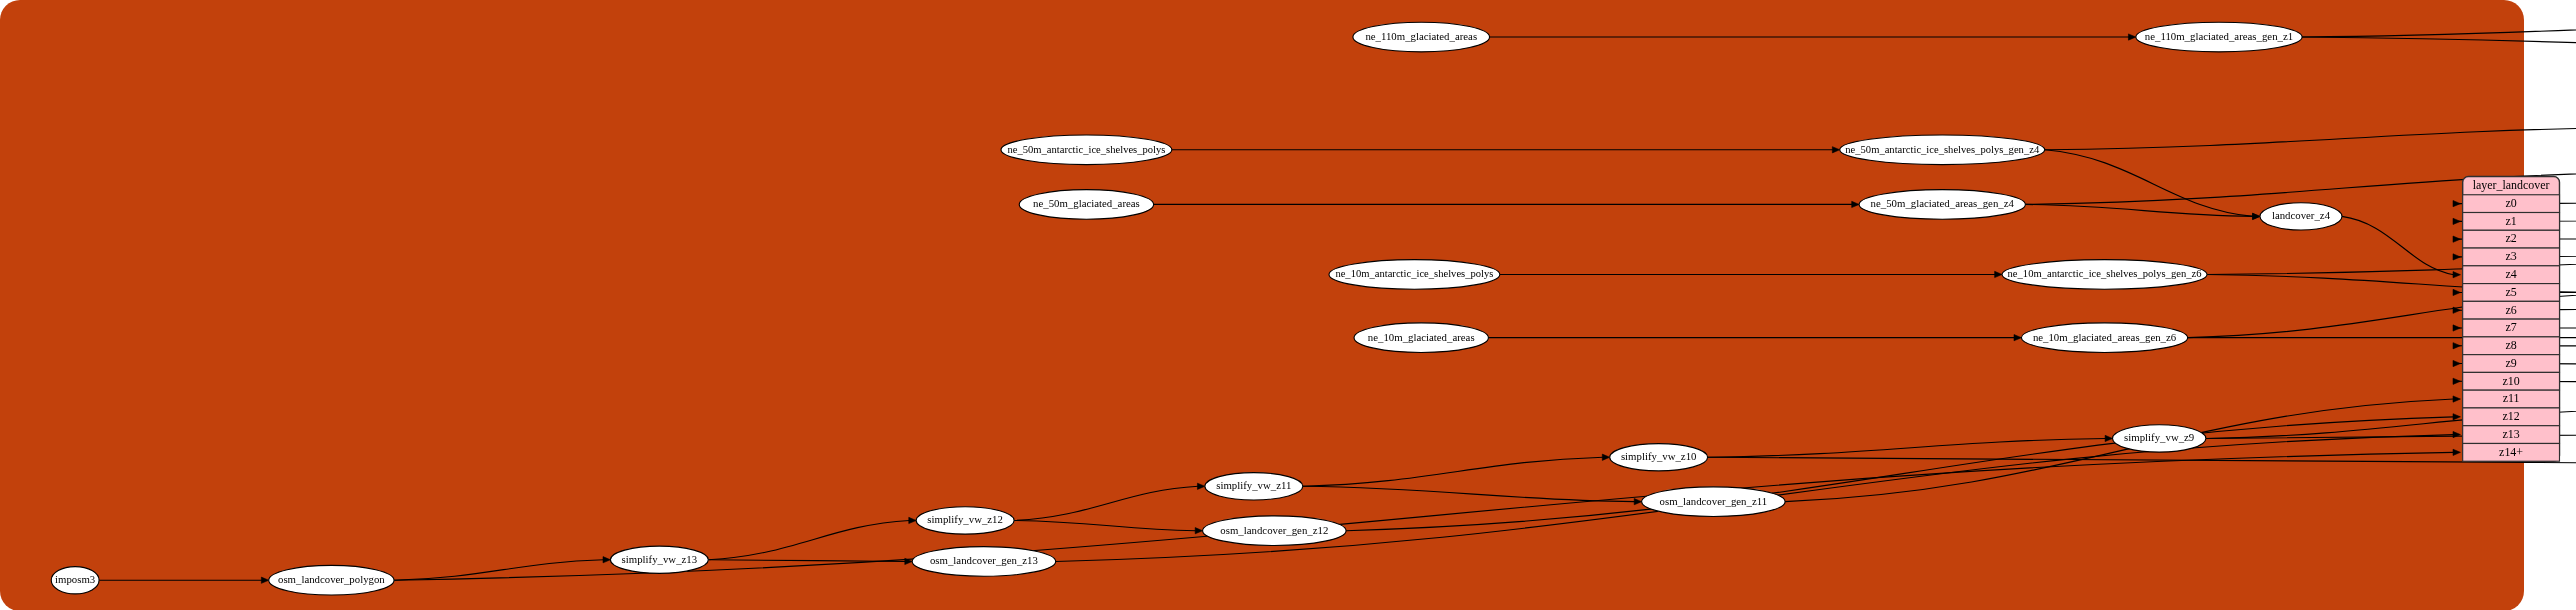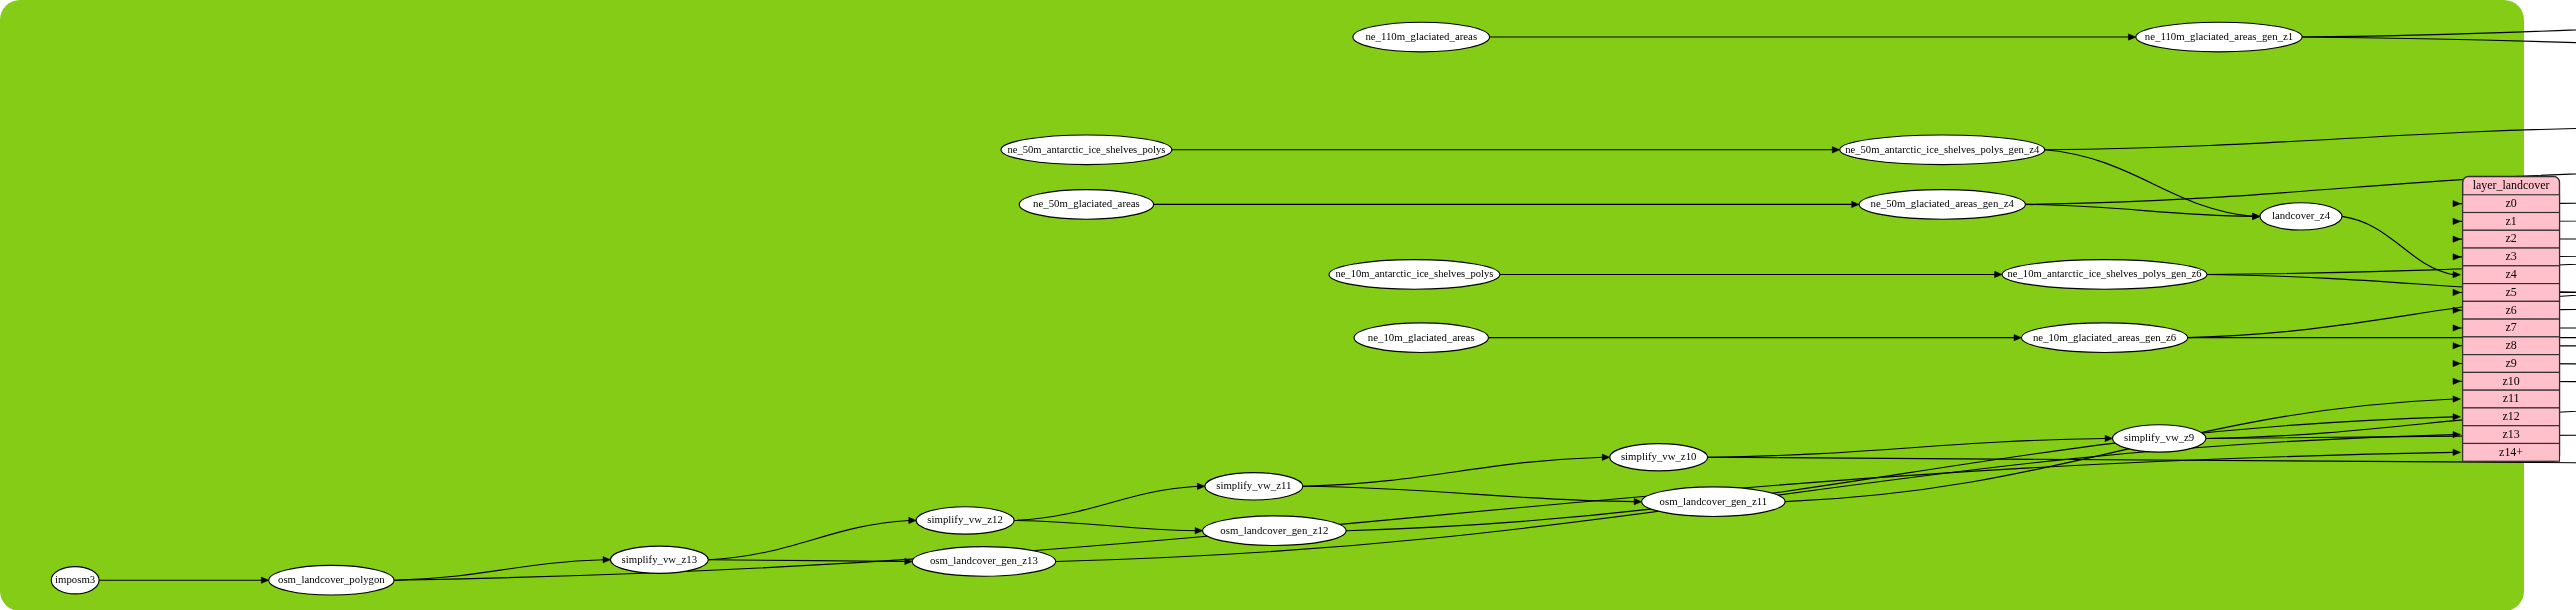--- a/index.html
+++ b/index.html
@@ -1,16 +1,16 @@
 <!DOCTYPE html>
 <html style="font-size:9px"><head>
 <meta charset="utf-8">
 <style>
   html,body{margin:0;padding:0;background:#ffffff;}
-  #stage{position:relative;width:2524px;height:611px;background:#84cc16;
+  #stage{position:relative;width:2524px;height:611px;background:#c2410c;
          font-family:"Liberation Serif", "DejaVu Serif", serif;border-radius:20px;}
   svg{position:absolute;left:0;top:0;width:2576px;height:611px;overflow:visible;}
   .ell{fill:#ffffff;stroke:#000000;stroke-width:2;}
   .nlabel{font-family:"Liberation Serif","DejaVu Serif",serif;font-size:19px;fill:#000;
           text-anchor:middle;dominant-baseline:middle;}
   .edge{fill:none;stroke:#000000;stroke-width:2;}
   .arrow{fill:#000000;stroke:#000000;stroke-width:1;}
   .tbl-outer{fill:#ffc0cb;stroke:#2f2f2f;stroke-width:2.5;}
   .tbl-cell{fill:#ffc0cb;stroke:#2f2f2f;stroke-width:2;}
   .tbl-text{font-family:"Liberation Serif","DejaVu Serif",serif;font-size:21px;fill:#000;

